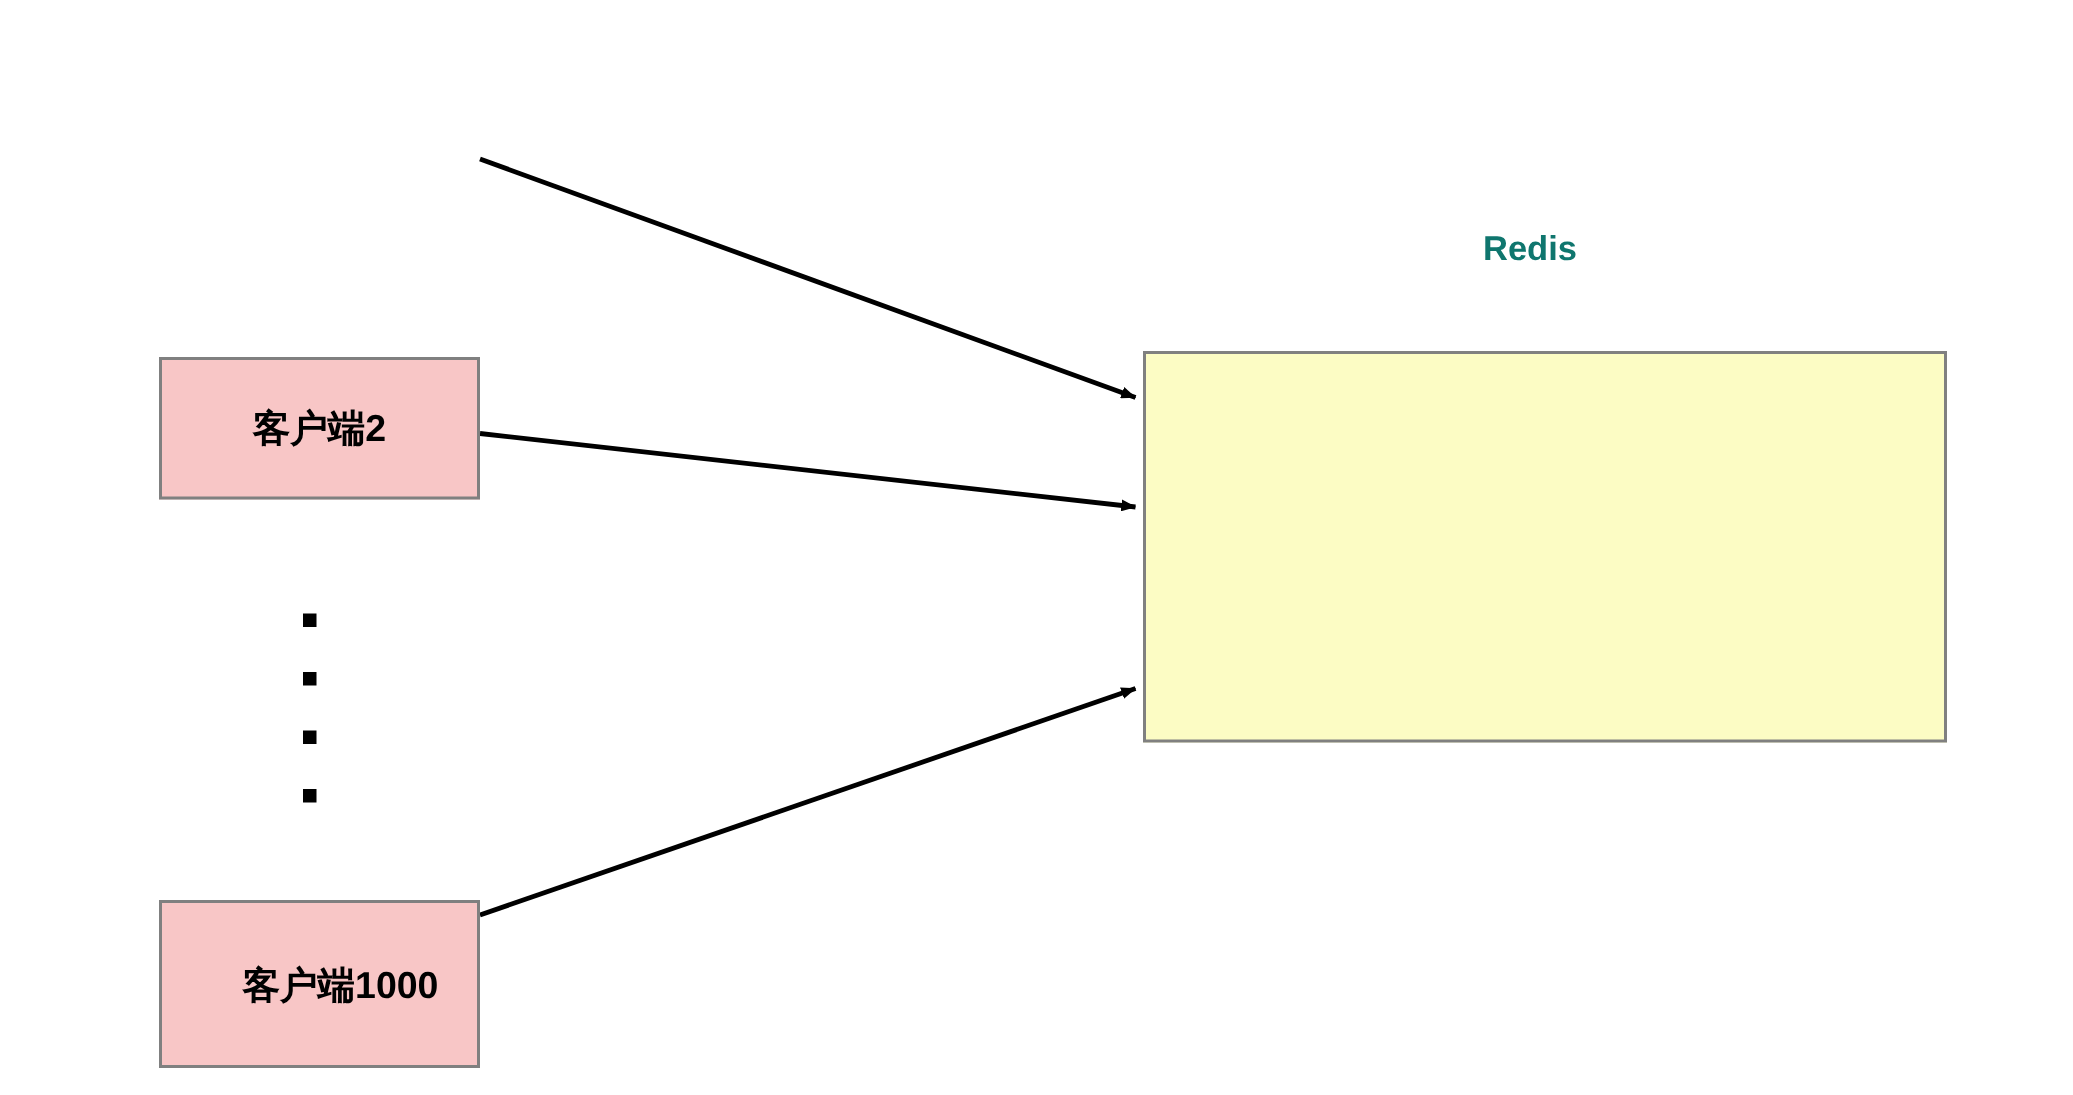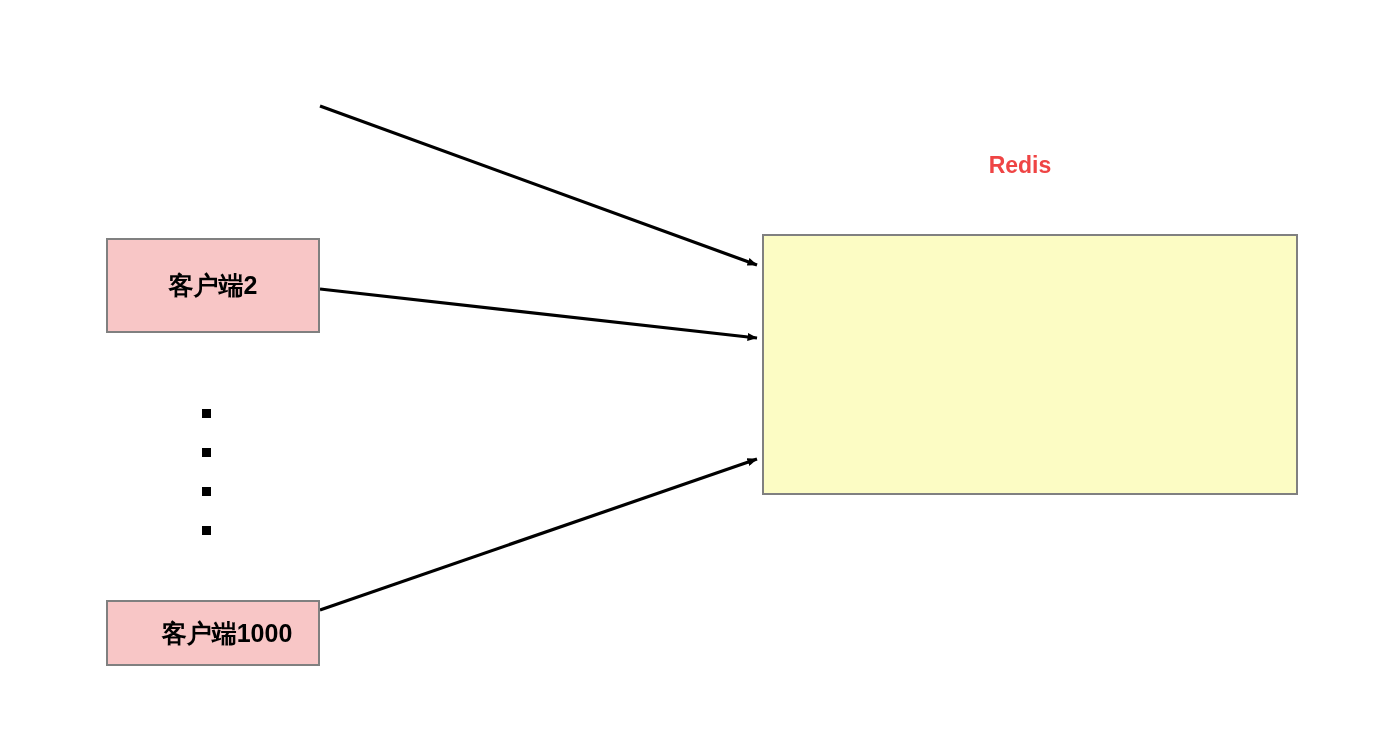--- a/index.html
+++ b/index.html
@@ -27,40 +27,40 @@
     color: #000000;
   }
   .client-box {
     background: #f8c6c6;
     border: 2px solid #808080;
     font-size: 25px;
     letter-spacing: 0px;
   }
   #client-1  { left: 106px; top: 56px;  width: 214px; height: 92px; }
   #client-2  { left: 106px; top: 238px; width: 214px; height: 95px; }
-  #client-n  { left: 106px; top: 600px; width: 214px; height: 66px; padding-left: 28px; }
+  #client-n  { left: 106px; top: 600px; width: 214px; height: 112px; padding-left: 28px; }
 
   .redis-box {
     background: #fcfcc4;
     border: 2px solid #808080;
     left: 762px;
     top: 234px;
     width: 536px;
     height: 261px;
     display: block;
   }
   .redis-label {
     position: absolute;
     left: 900px;
     top: 152px;
     width: 240px;
     text-align: center;
     font-size: 23px;
     font-weight: bold;
-    color: #ef4444;
+    color: #0f766e;
   }
 
   .dots {
     position: absolute;
     left: 202px;
     top: 405px;
     width: 16px;
     height: 140px;
   }
   .dot {

